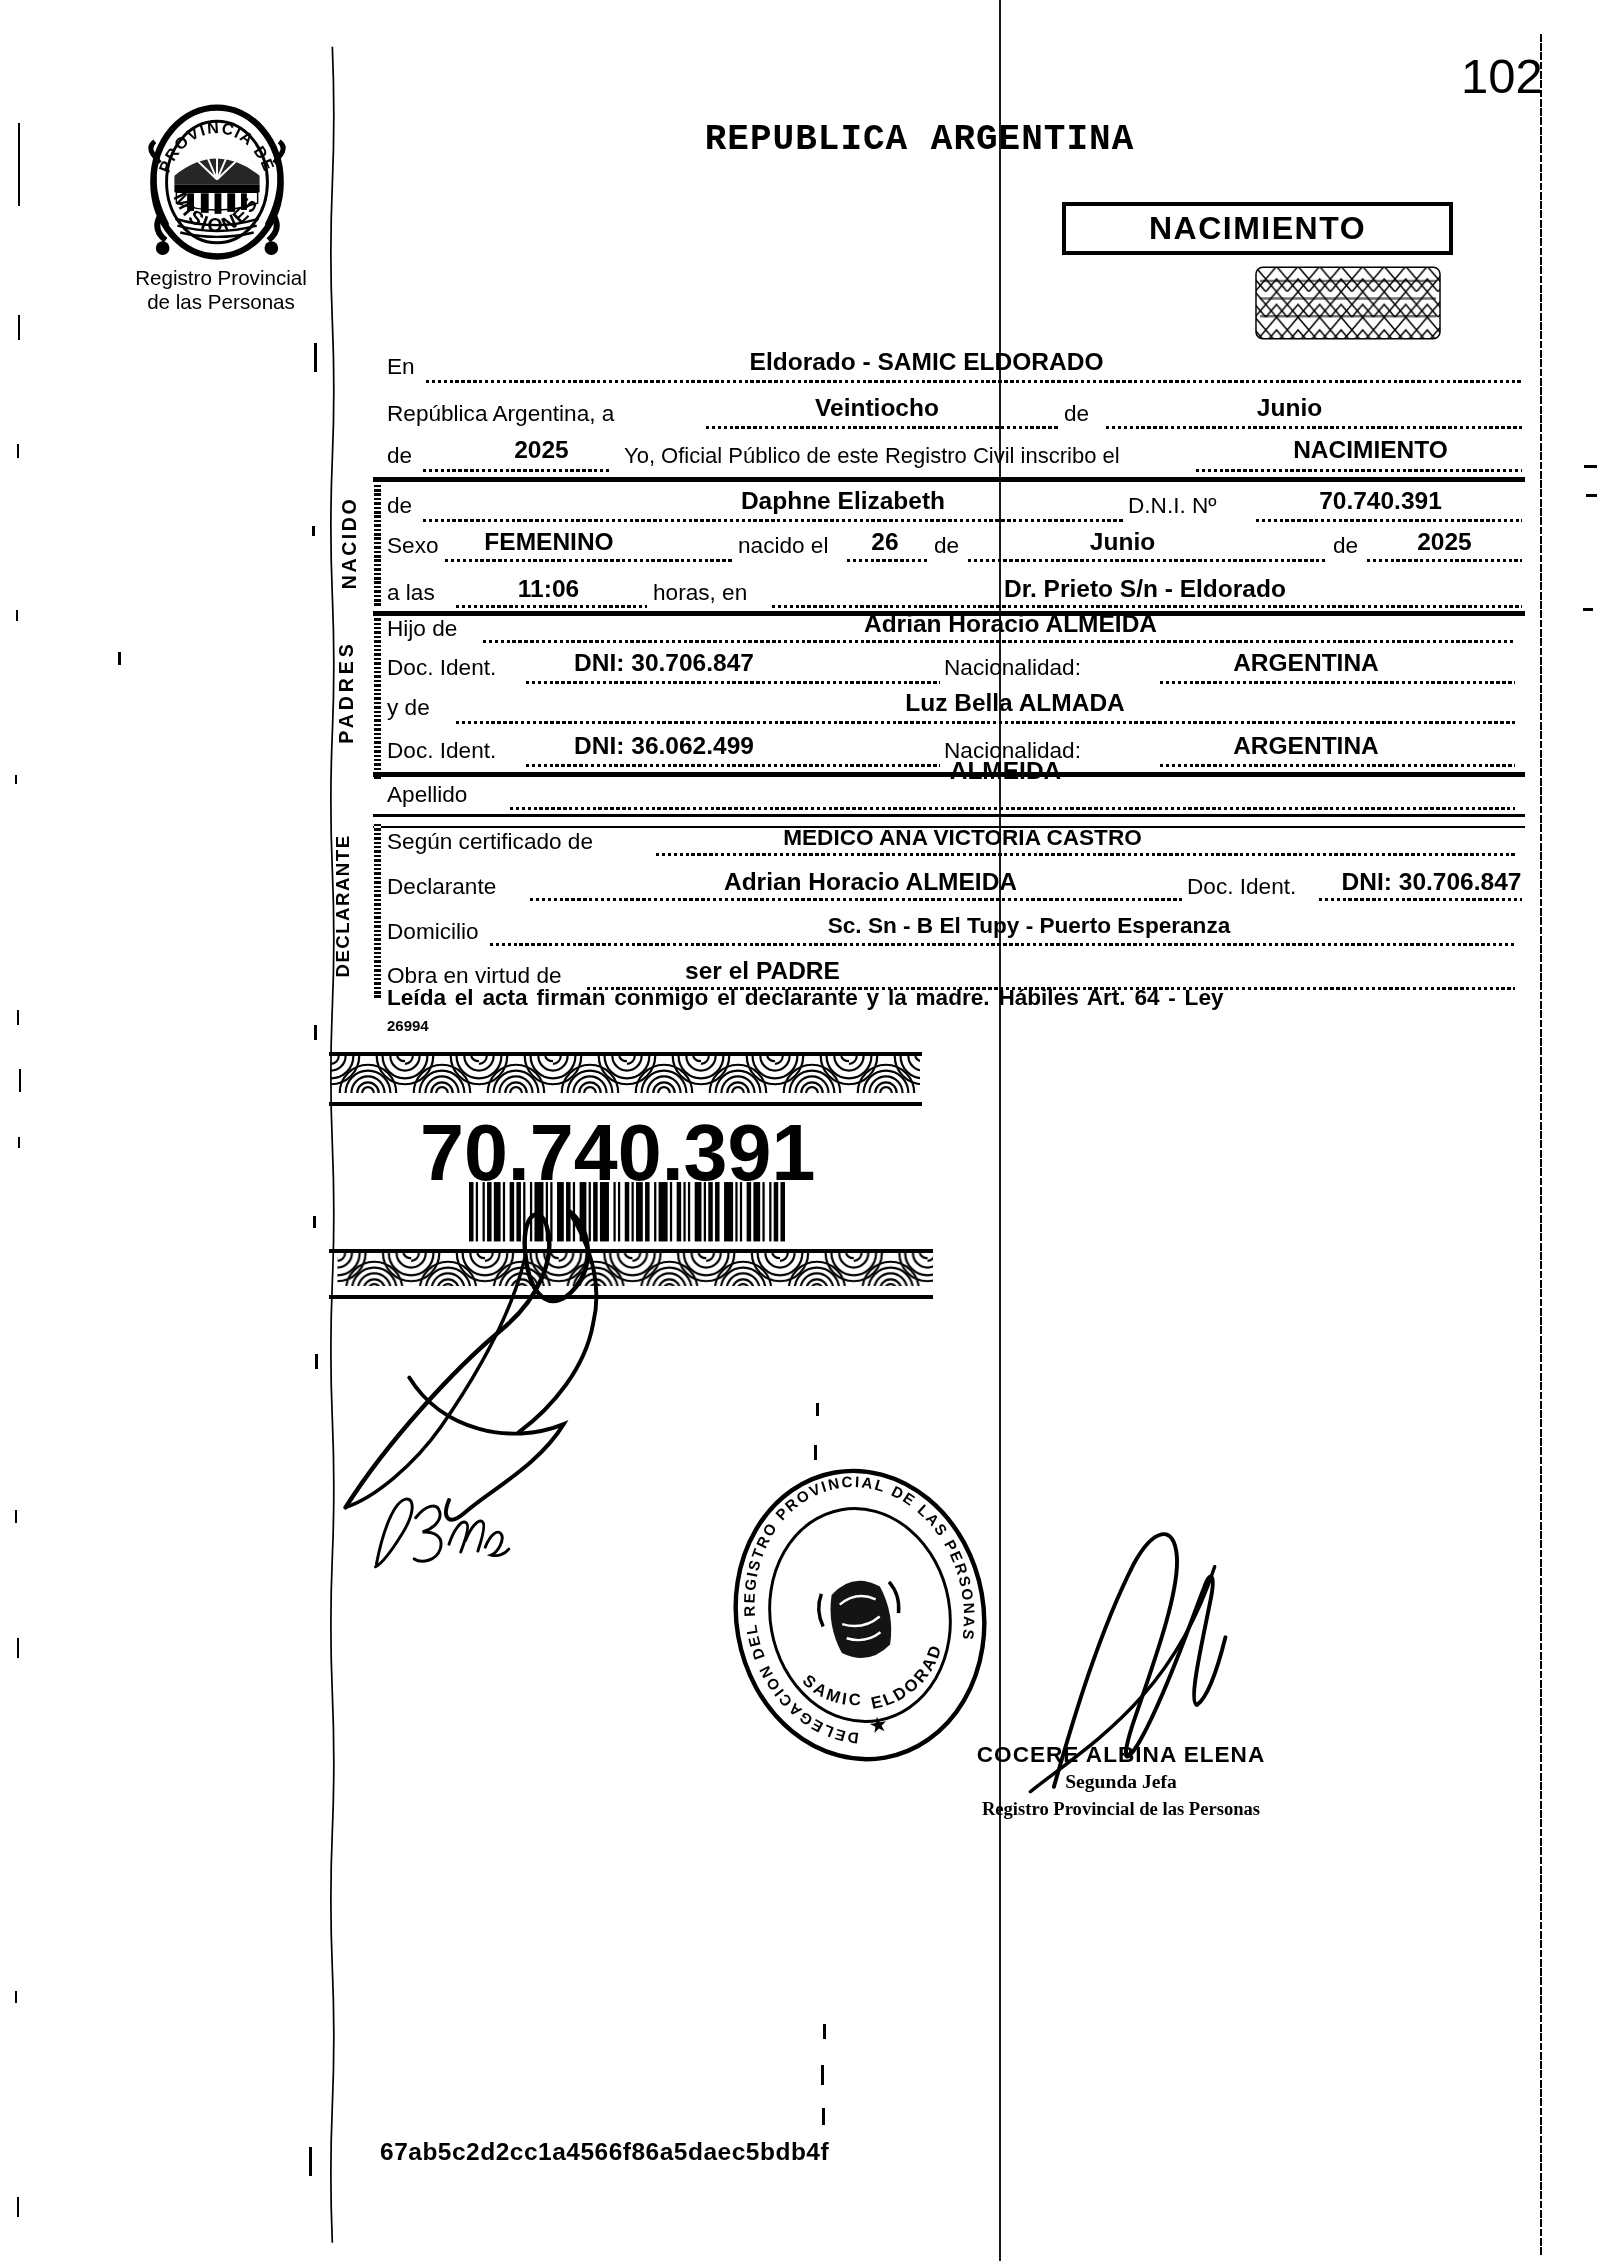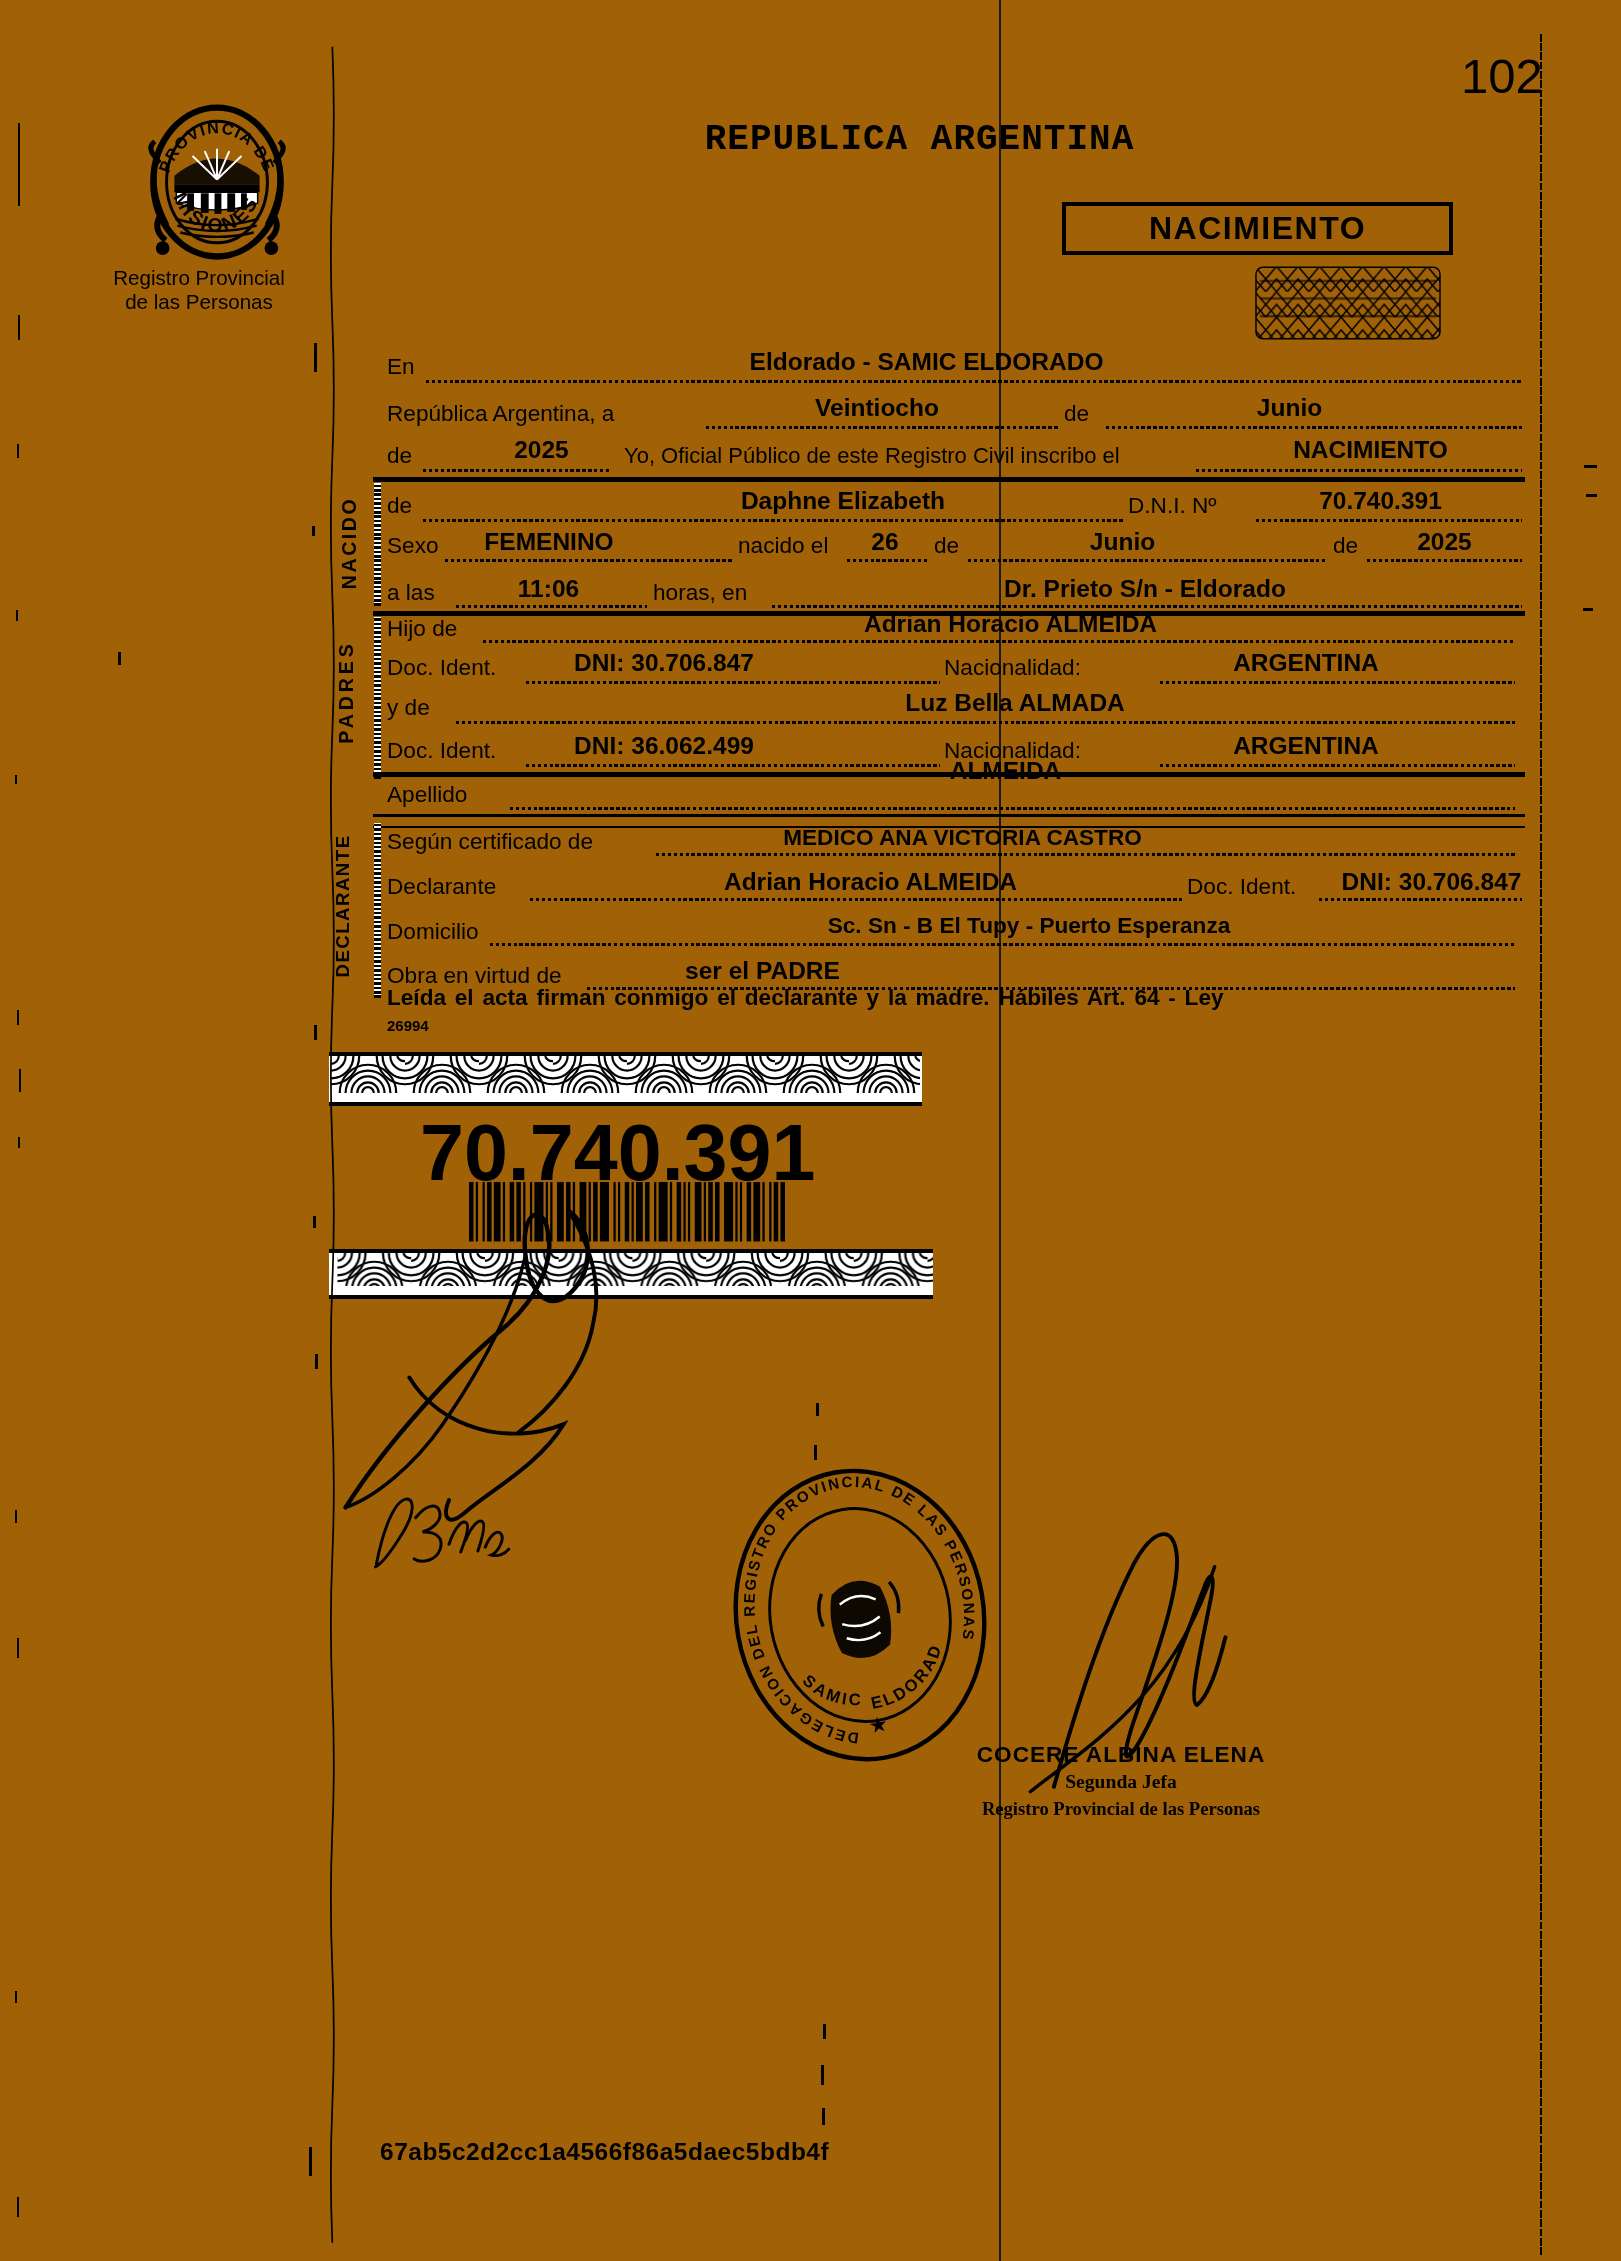--- a/index.html
+++ b/index.html
@@ -1,16 +1,16 @@
 <!DOCTYPE html>
 <html style="font-size:7.8px"><head>
 <meta charset="utf-8">
 <style>
   html,body{margin:0;padding:0;background:#888;}
-  #page{position:relative;width:1621px;height:2261px;background:#a16207;overflow:hidden;
+  #page{position:relative;width:1621px;height:2261px;background:#ffffff;overflow:hidden;
         font-family:"Liberation Sans",sans-serif;color:#000;}
   .abs{position:absolute;}
   .lbl{position:absolute;font-size:22.6px;line-height:1.05;white-space:nowrap;}
   .val{position:absolute;font-size:24.5px;font-weight:700;line-height:1.05;text-align:center;white-space:nowrap;}
   .dots{position:absolute;height:2.9px;background-image:repeating-linear-gradient(90deg,#000 0 3.4px,transparent 3.4px 5.9px);}
   .rule{position:absolute;height:5.4px;background:#000;}
   .rule2{position:absolute;height:8.8px;border-top:3.4px solid #000;border-bottom:2.9px solid #000;}
   .vlabel{position:absolute;font-size:19.6px;font-weight:700;letter-spacing:2.5px;white-space:nowrap;
           transform:translate(-50%,-50%) rotate(-90deg);}
   .vbar{position:absolute;width:7.4px;background-image:repeating-linear-gradient(0deg,#000 0 2.5px,#fdfdfd 2.5px 4.4px);}
@@ -23,21 +23,21 @@
   #actatable{position:absolute;left:438px;top:199px;width:421px;border:3.9px solid #000;border-top-width:7.4px;
              border-collapse:collapse;table-layout:fixed;}
   #actatable td{border:2.5px solid #000;text-align:center;font-size:22.6px;height:47px;}
   #actatable tr.vals td{font-size:24.5px;height:50px;}
   #nacbox{position:absolute;left:1062px;top:202px;width:383px;height:45px;border:4.9px solid #000;
           text-align:center;font-size:32px;font-weight:700;letter-spacing:1.5px;line-height:45px;}
   #bignum{position:absolute;left:420px;top:1107px;width:392px;font-size:79px;font-weight:700;letter-spacing:0px;white-space:nowrap;}
   #hash{position:absolute;left:380px;top:2138px;font-size:24.5px;font-weight:700;letter-spacing:0.5px;}
   #leida1{position:absolute;left:387px;top:985px;width:1142px;font-size:22.6px;font-weight:700;word-spacing:2.5px;}
   #leida2{position:absolute;left:387px;top:1017px;font-size:15px;font-weight:700;}
-  .orgline{position:absolute;left:96px;width:206px;text-align:center;font-size:20.6px;font-weight:500;}
+  .orgline{position:absolute;left:118px;width:206px;text-align:center;font-size:20.6px;font-weight:500;}
   #foldline{position:absolute;left:999px;top:0;width:1.5px;height:2261px;background:#1a1a1a;}
   #rightline{position:absolute;left:1540px;top:34px;width:2px;height:2221px;
              background-image:repeating-linear-gradient(0deg,#000 0 7.8px,transparent 7.8px 9.3px);}
   svg{display:block;}
   .certname{position:absolute;font-size:22.6px;font-weight:700;text-align:center;white-space:nowrap;}
 </style>
 </head>
 <body>
 
 <div id="page">

